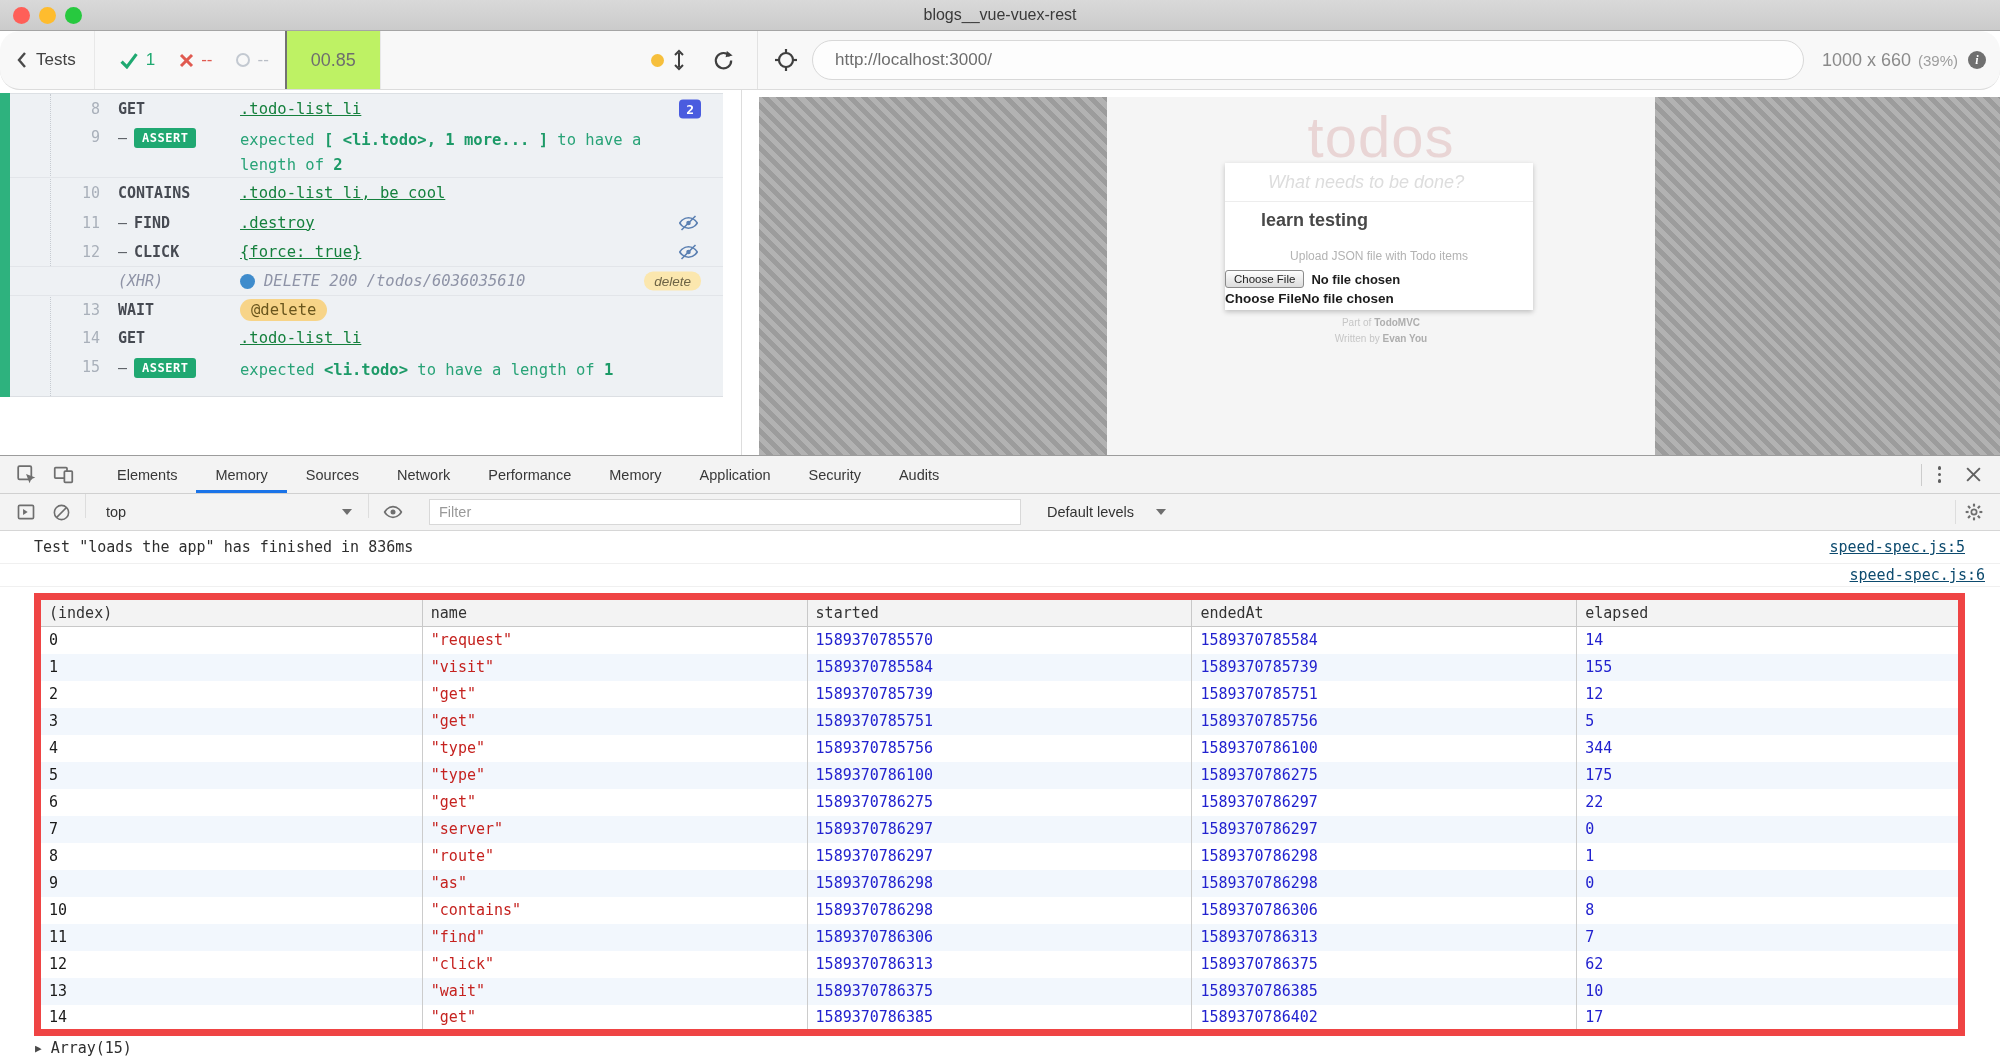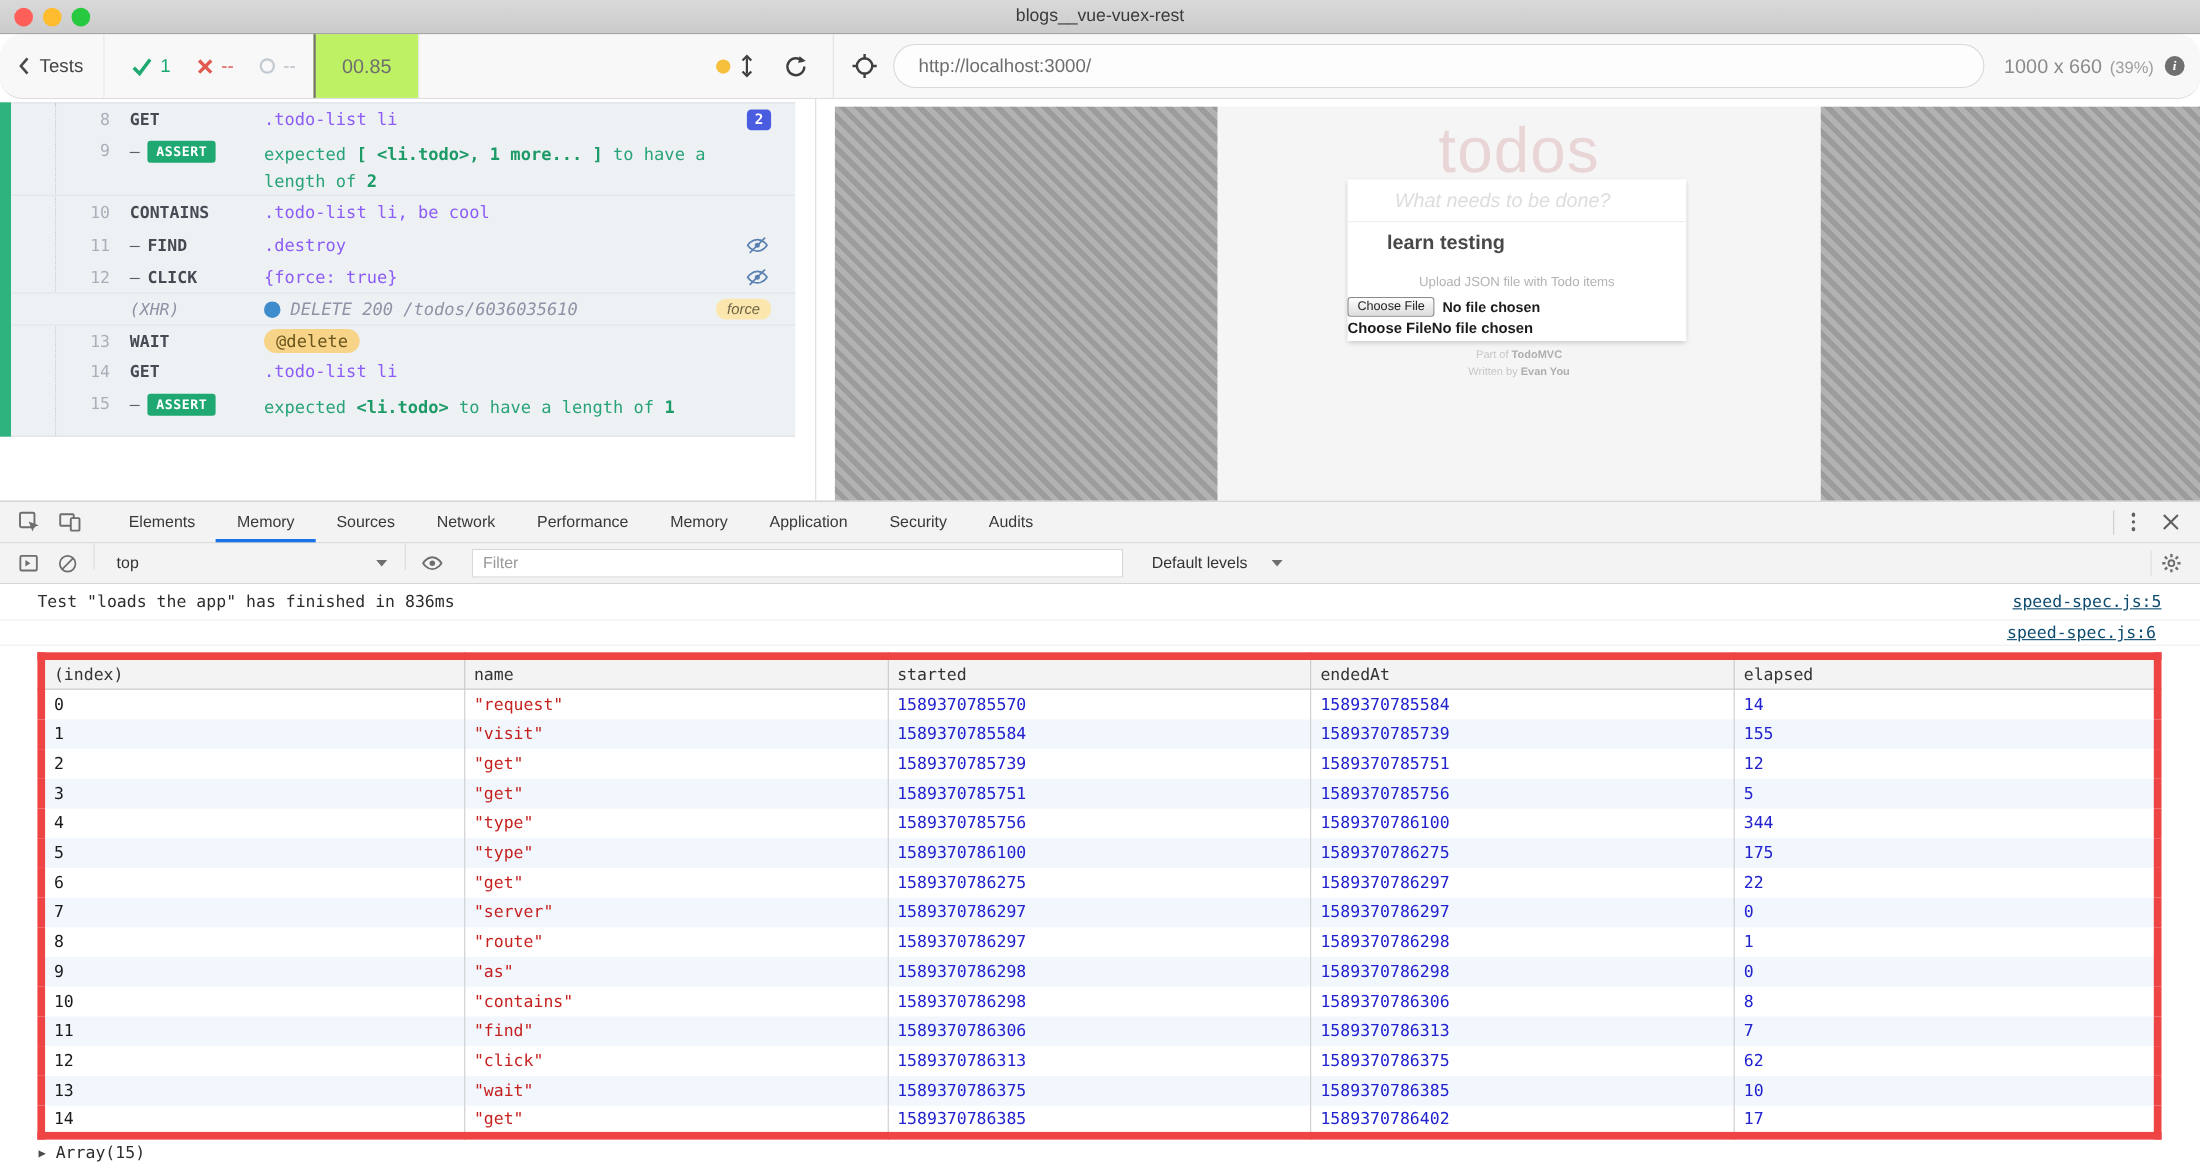--- a/index.html
+++ b/index.html
@@ -48,21 +48,21 @@
   .pass-strip { width:10px; background:#2eb27e; flex:none; }
   .commands { width:713px; background:#eef1f4; border-top:1px solid #dce0e4; border-bottom:1px solid #dcdfe3;
               position:relative; }
   .commands .dotline { position:absolute; left:40px; top:0; bottom:0; border-left:1px dotted #c6cbd1; }
   .cmd-row { display:flex; align-items:center; position:relative; }
   .cmd-num { width:108px; flex:none; text-align:right; padding-right:18px; color:#a9b0ba;
              font:15px "DejaVu Sans Mono",monospace; }
   .cmd-name { width:122px; flex:none; font:bold 15px "DejaVu Sans Mono",monospace; color:#464a52;
               display:flex; align-items:center; gap:7px; }
   .dash { font-weight:normal; color:#5c6066; }
-  .cmd-args { font:15.5px "DejaVu Sans Mono",monospace; color:#8b5cf6; }
+  .cmd-args { font:15.5px "DejaVu Sans Mono",monospace; color:#15803d;text-decoration:underline; }
   .assert-badge { background:#1fa871; color:#fff; font:bold 12px "DejaVu Sans Mono",monospace;
                   padding:3px 8px; border-radius:3px; letter-spacing:.5px; }
   .assert-text { font:15.5px "DejaVu Sans Mono",monospace; color:#28a377; max-width:432px; line-height:25px; }
   .assert-text b { color:#1c9a67; }
   .count-badge { position:absolute; right:22px; top:50%; transform:translateY(-50%);
                  background:#4a5cdf; color:#fff; font:bold 13px "DejaVu Sans Mono",monospace;
                  padding:2px 7px; border-radius:4px; }
   .eye-ic { position:absolute; right:24px; top:50%; transform:translateY(-50%); display:flex; }
   .xhr-row { background:#eef1f4; border-top:1px solid #e2e5e9; border-bottom:1px solid #e2e5e9; }
   .xhr-label { font:italic 15px "DejaVu Sans Mono",monospace; color:#8e93a6; }
@@ -121,21 +121,21 @@
                   font-family:"Liberation Sans",sans-serif; }
   .filter-input::placeholder { color:#999; }
   .levels { display:flex; align-items:center; gap:20px; margin-left:26px; font-size:14.5px; color:#333; }
   .levels .caret-down { margin-left:2px; }
 
   .dt-console { background:#fff; }
   .console-row1 { height:33px; display:flex; align-items:center; justify-content:space-between;
                   padding:0 35px 0 34px; border-bottom:1px solid #f0f0f0;
                   font:15px "DejaVu Sans Mono",monospace; color:#2e2e2e; }
   .console-row2 { height:23px; display:flex; align-items:center; justify-content:flex-end;
-                  padding:0 40px; border-bottom:1px solid #f0f0f0;
+                  padding:0 15px; border-bottom:1px solid #f0f0f0;
                   font:15px "DejaVu Sans Mono",monospace; }
   .src-link { color:#0c4a6e; text-decoration:underline; font:15px "DejaVu Sans Mono",monospace;text-align:right; }
 
   .console-table { margin:6px 34px 0 34px; width:1931px; border-collapse:collapse;
                    table-layout:fixed; border:7px solid #ef4444; }
   .console-table th { width:20%; background:#f3f3f3; border-bottom:1px solid #c8c8c8;
                       border-right:1px solid #c8c8c8; font:15px "DejaVu Sans Mono",monospace;
                       font-weight:normal; color:#333; text-align:left; padding:4px 8px; height:28px; }
   .console-table td { border-right:1px solid #ccc; font:15px "DejaVu Sans Mono",monospace;
                       padding:3px 8px; height:27px; color:#1a1a1a; }
@@ -282,21 +282,21 @@
 
         <div class="cmd-row xhr-row" style="height:30px">
           <span class="cmd-num"></span>
           <span class="cmd-name">
               <span class="xhr-label">(XHR)</span>
             </span>
           <span class="xhr-text">
               <span class="xhr-dot"></span>
               <span>DELETE 200 /todos/6036035610</span>
             </span>
-          <span class="route-badge">force</span>
+          <span class="route-badge">delete</span>
         </div>
 
         <div class="cmd-row" style="height:28px">
           <span class="cmd-num">13</span>
           <span class="cmd-name">WAIT</span>
           <span class="wait-pill">@delete</span>
         </div>
 
         <div class="cmd-row" style="height:28px">
           <span class="cmd-num">14</span>

